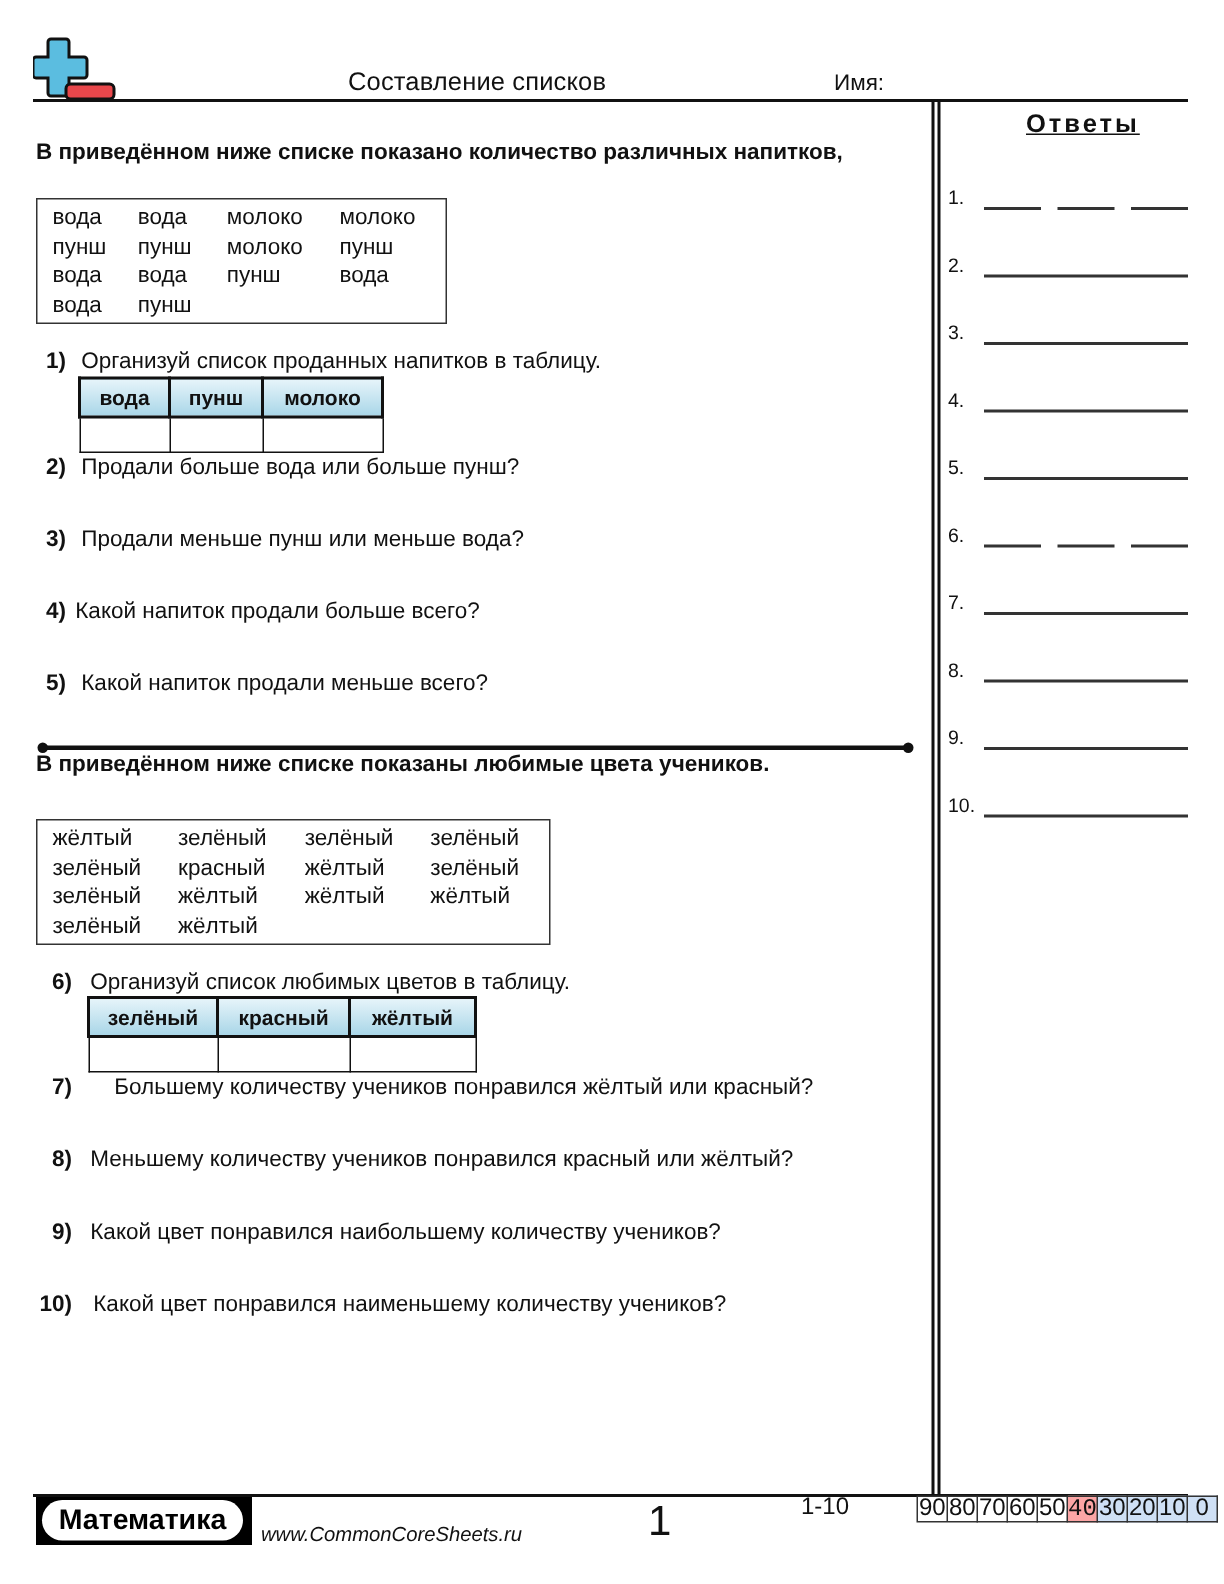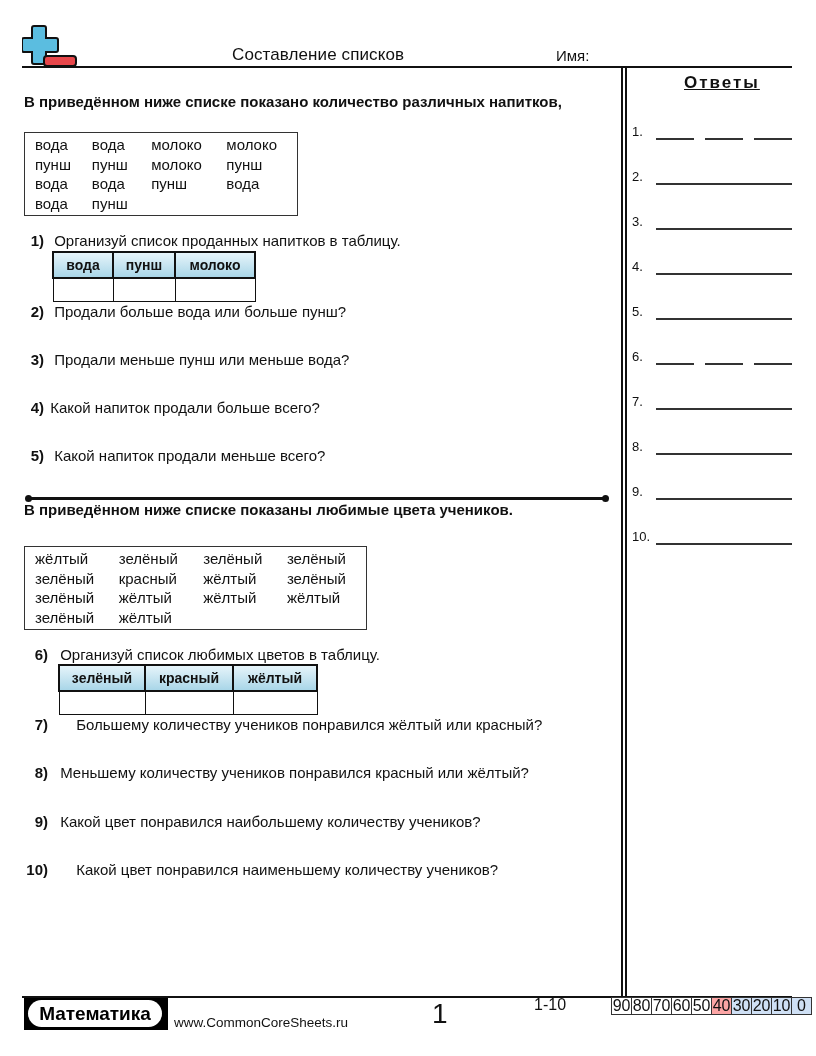--- a/index.html
+++ b/index.html
@@ -34,21 +34,21 @@
   .dot { width: 7px; height: 7px; border-radius: 50%; background: #111; top: 495px; }
   
   .ans-title { left: 684px; top: 73px; font-size: 17px; font-weight: bold; letter-spacing: 2px; text-decoration: underline; }
   .ans-row { left: 632px; font-size: 13px; }
   .ans-line { position: absolute; height: 1.5px; background: #333; }
   
   .footer-rule { left: 22px; top: 996px; width: 770px; height: 2px; background: #111; }
   .brand { left: 24px; top: 998px; width: 144px; height: 32px; background: #000; }
   .brand-pill { position: absolute; left: 4px; top: 2px; width: 134px; height: 27px; background: #fff; border-radius: 14px;
                 font-size: 19px; font-weight: bold; text-align: center; line-height: 28px; color: #000; }
-  .site { left: 174px; top: 1015px; font-size: 13.5px; }
+  .site { left: 174px; top: 1015px; font-size: 13.5px; font-style: italic; }
   .page-num { left: 432px; top: 998px; font-size: 28px; }
   .score { left: 532px; top: 997px; display: flex; font-size: 16px; }
   .score .lab { padding: 0 6px 0 2px; line-height: 16px; }
   .score .cell { width: 19px; height: 16px; border: 1px solid #333; border-left: none; text-align: center; line-height: 16px; }
   .score .cell.first { border-left: 1px solid #333; }
   .score .cell.hi { background: #cfe0f5; }
 </style>
 </head>
 <body>
 
@@ -194,21 +194,21 @@
 <div class="abs q" style="left:26px; top:764px;">
   <span class="num" style="width:22px">8)</span>
   <span style="margin-left:8px">Меньшему количеству учеников понравился красный или жёлтый?</span>
 </div>
 <div class="abs q" style="left:26px; top:813px;">
   <span class="num" style="width:22px">9)</span>
   <span style="margin-left:8px">Какой цвет понравился наибольшему количеству учеников?</span>
 </div>
 <div class="abs q" style="left:26px; top:861px;">
   <span class="num" style="width:22px">10)</span>
-  <span style="margin-left:24px">Какой цвет понравился наименьшему количеству учеников?</span>
+  <span style="margin-left:10px">Какой цвет понравился наименьшему количеству учеников?</span>
 </div>
 
 <div class="abs ans-title">Ответы</div>
 <div id="answers-container">
     <div class="abs ans-row" style="top: 124px;"><span>1.</span></div>
     <div class="ans-line" style="left: 656px; width: 38px; top: 138px;"></div>
     <div class="ans-line" style="left: 705px; width: 38px; top: 138px;"></div>
     <div class="ans-line" style="left: 754px; width: 38px; top: 138px;"></div>
     <div class="abs ans-row" style="top: 169px;"><span>2.</span></div>
     <div class="ans-line" style="left: 656px; width: 136px; top: 183px;"></div>
@@ -239,19 +239,19 @@
 <div class="abs site">www.CommonCoreSheets.ru</div>
 <div class="abs page-num">1</div>
 <div class="abs score">
   <span class="lab">1-10</span>
   <div id="score-cells" style="display:flex;padding-left:39px;">
       <div class="cell first">90</div>
       <div class="cell">80</div>
       <div class="cell">70</div>
       <div class="cell">60</div>
       <div class="cell">50</div>
-      <div class="cell hi" style="background: #fca5a5;">40</div>
+      <div class="cell hi" style="background: #fca5a5; font-family: Liberation Mono, monospace;">40</div>
       <div class="cell hi" style="background: rgb(207, 224, 245);">30</div>
       <div class="cell hi" style="background: rgb(207, 224, 245);">20</div>
       <div class="cell hi" style="background: rgb(207, 224, 245);">10</div>
       <div class="cell hi" style="background: rgb(207, 224, 245);">0</div>
     </div>
 </div>
 
 </body></html>

